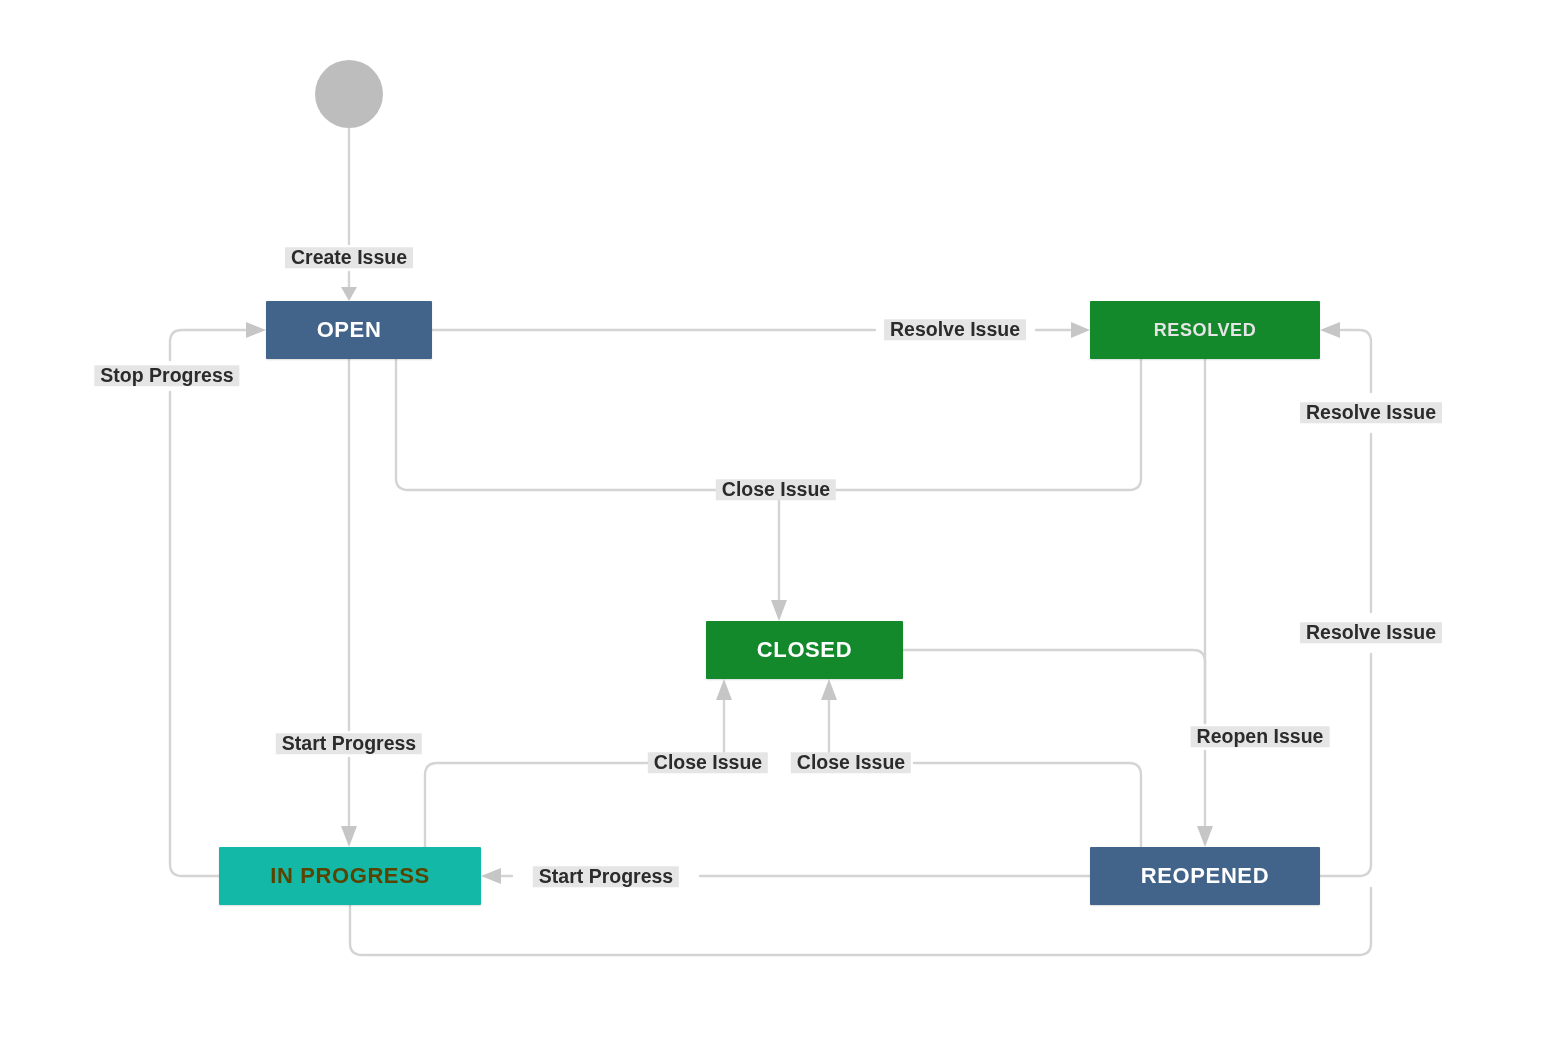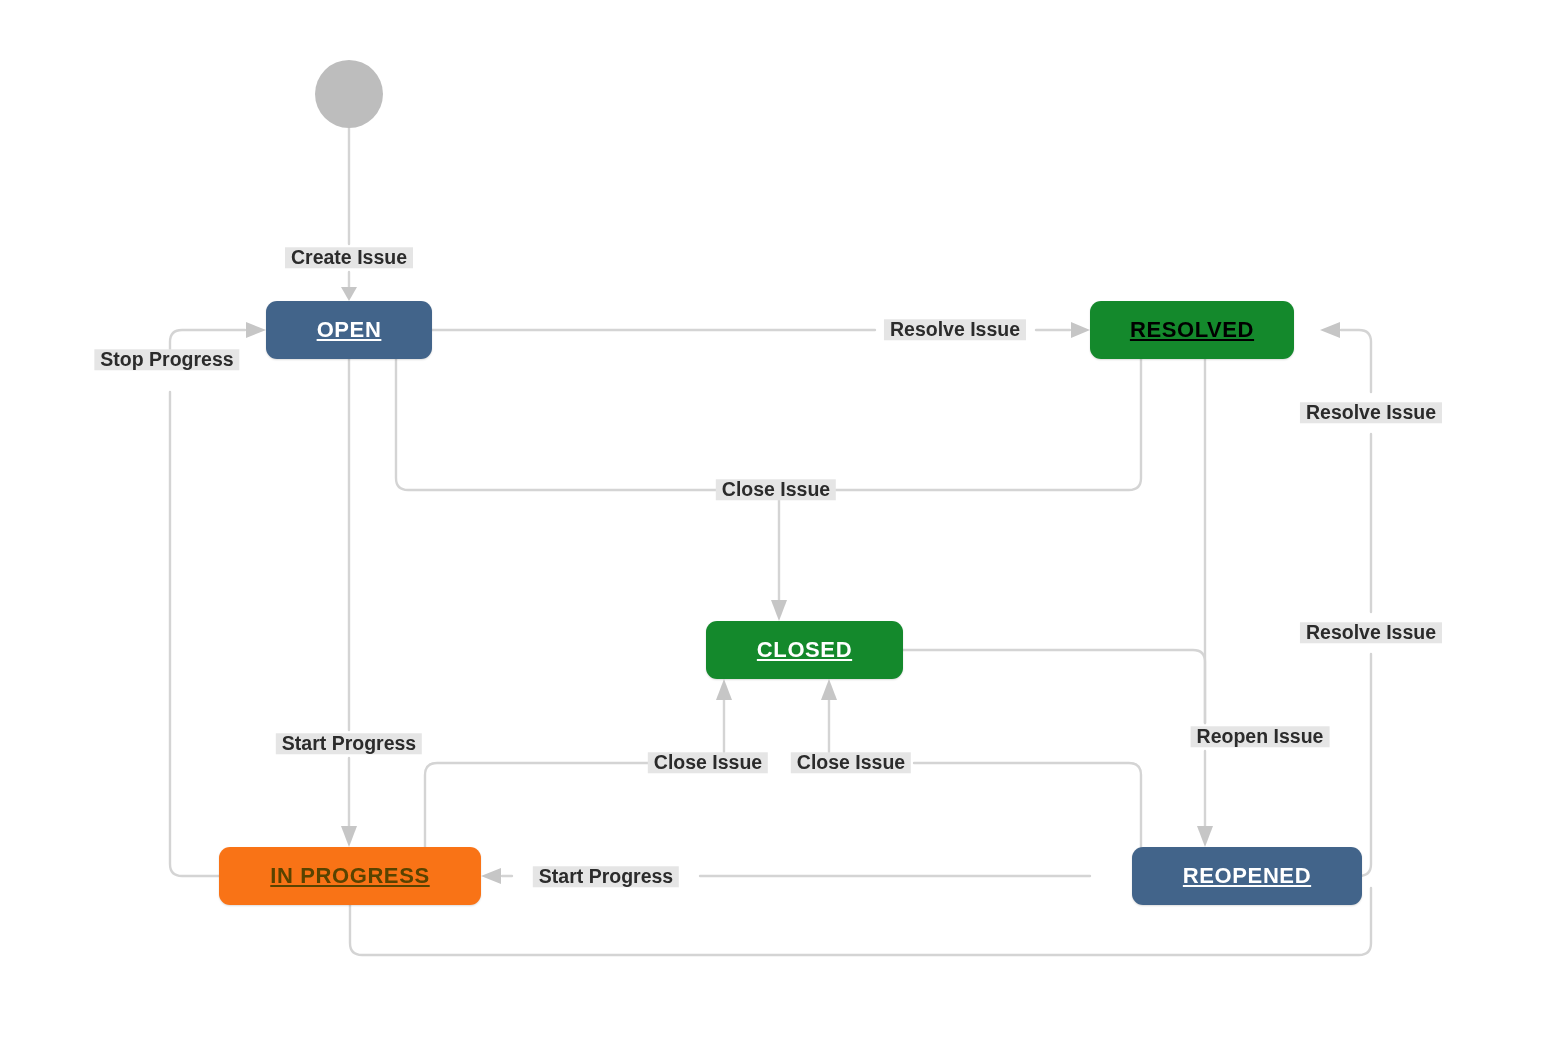--- a/index.html
+++ b/index.html
@@ -39,27 +39,26 @@
   .start-node {
     position: absolute;
     border-radius: 50%;
     background: #bdbdbd;
   }
   .node {
     position: absolute;
     display: flex;
     align-items: center;
     justify-content: center;
-    border-radius: 11px;
+    border-radius: 1px;
     font-weight: bold;
     letter-spacing: 0.6px;
     box-sizing: border-box;
     box-shadow: 0 1px 2px rgba(0,0,0,0.14);
     user-select: none;
-    text-decoration: underline;
   }
   .node-label {
     display: block;
     line-height: 1;
     white-space: nowrap;
   }
   .edge-label {
     position: absolute;
     font-size: 19.5px;
     font-weight: bold;
@@ -126,39 +125,39 @@
     <polygon class="arrow-head" points="501,868 501,884 481,876"></polygon>
 
   </svg>
 
   <div class="start-node" style="left:315px; top:60px; width:68px; height:68px;"></div>
 
   <div class="node" style="left:266px; top:301px; width:166px; height:58px; background:#42648A; color:#ffffff; font-size:22px;">
     <span class="node-label">OPEN</span>
   </div>
 
-  <div class="node" style="left:1090px; top:301px; width:204px; height:58px; background:#14892C; color:#000000; font-size:22px;">
+  <div class="node" style="left:1090px; top:301px; width:230px; height:58px; background:#14892C; color:#e5e5e5; font-size:18px;">
     <span class="node-label">RESOLVED</span>
   </div>
 
   <div class="node" style="left:681px; top:621px; width:197px; height:58px; background:#14892C; color:#ffffff; font-size:22px;margin-left:25px;">
     <span class="node-label">CLOSED</span>
   </div>
 
-  <div class="node" style="left:219px; top:847px; width:262px; height:58px; background:#f97316; color:#594300; font-size:22px;">
+  <div class="node" style="left:219px; top:847px; width:262px; height:58px; background:#14b8a6; color:#594300; font-size:22px;">
     <span class="node-label">IN PROGRESS</span>
   </div>
 
-  <div class="node" style="left:1090px; top:847px; width:230px; height:58px; background:#42648A; color:#ffffff; font-size:22px;margin-left:42px;">
+  <div class="node" style="left:1090px; top:847px; width:230px; height:58px; background:#42648A; color:#ffffff; font-size:22px;">
     <span class="node-label">REOPENED</span>
   </div>
 
   <div class="edge-label" style="left:349px; top:258px;">Create Issue</div>
 
-  <div class="edge-label" style="left:167px; top:360px;">Stop Progress</div>
+  <div class="edge-label" style="left:167px; top:376px;">Stop Progress</div>
 
   <div class="edge-label" style="left:955px; top:330px;">Resolve Issue</div>
 
   <div class="edge-label" style="left:1371px; top:413px;">Resolve Issue</div>
 
   <div class="edge-label" style="left:776px; top:490px;">Close Issue</div>
 
   <div class="edge-label" style="left:1371px; top:633px;">Resolve Issue</div>
 
   <div class="edge-label" style="left:1260px; top:737px;">Reopen Issue</div>

